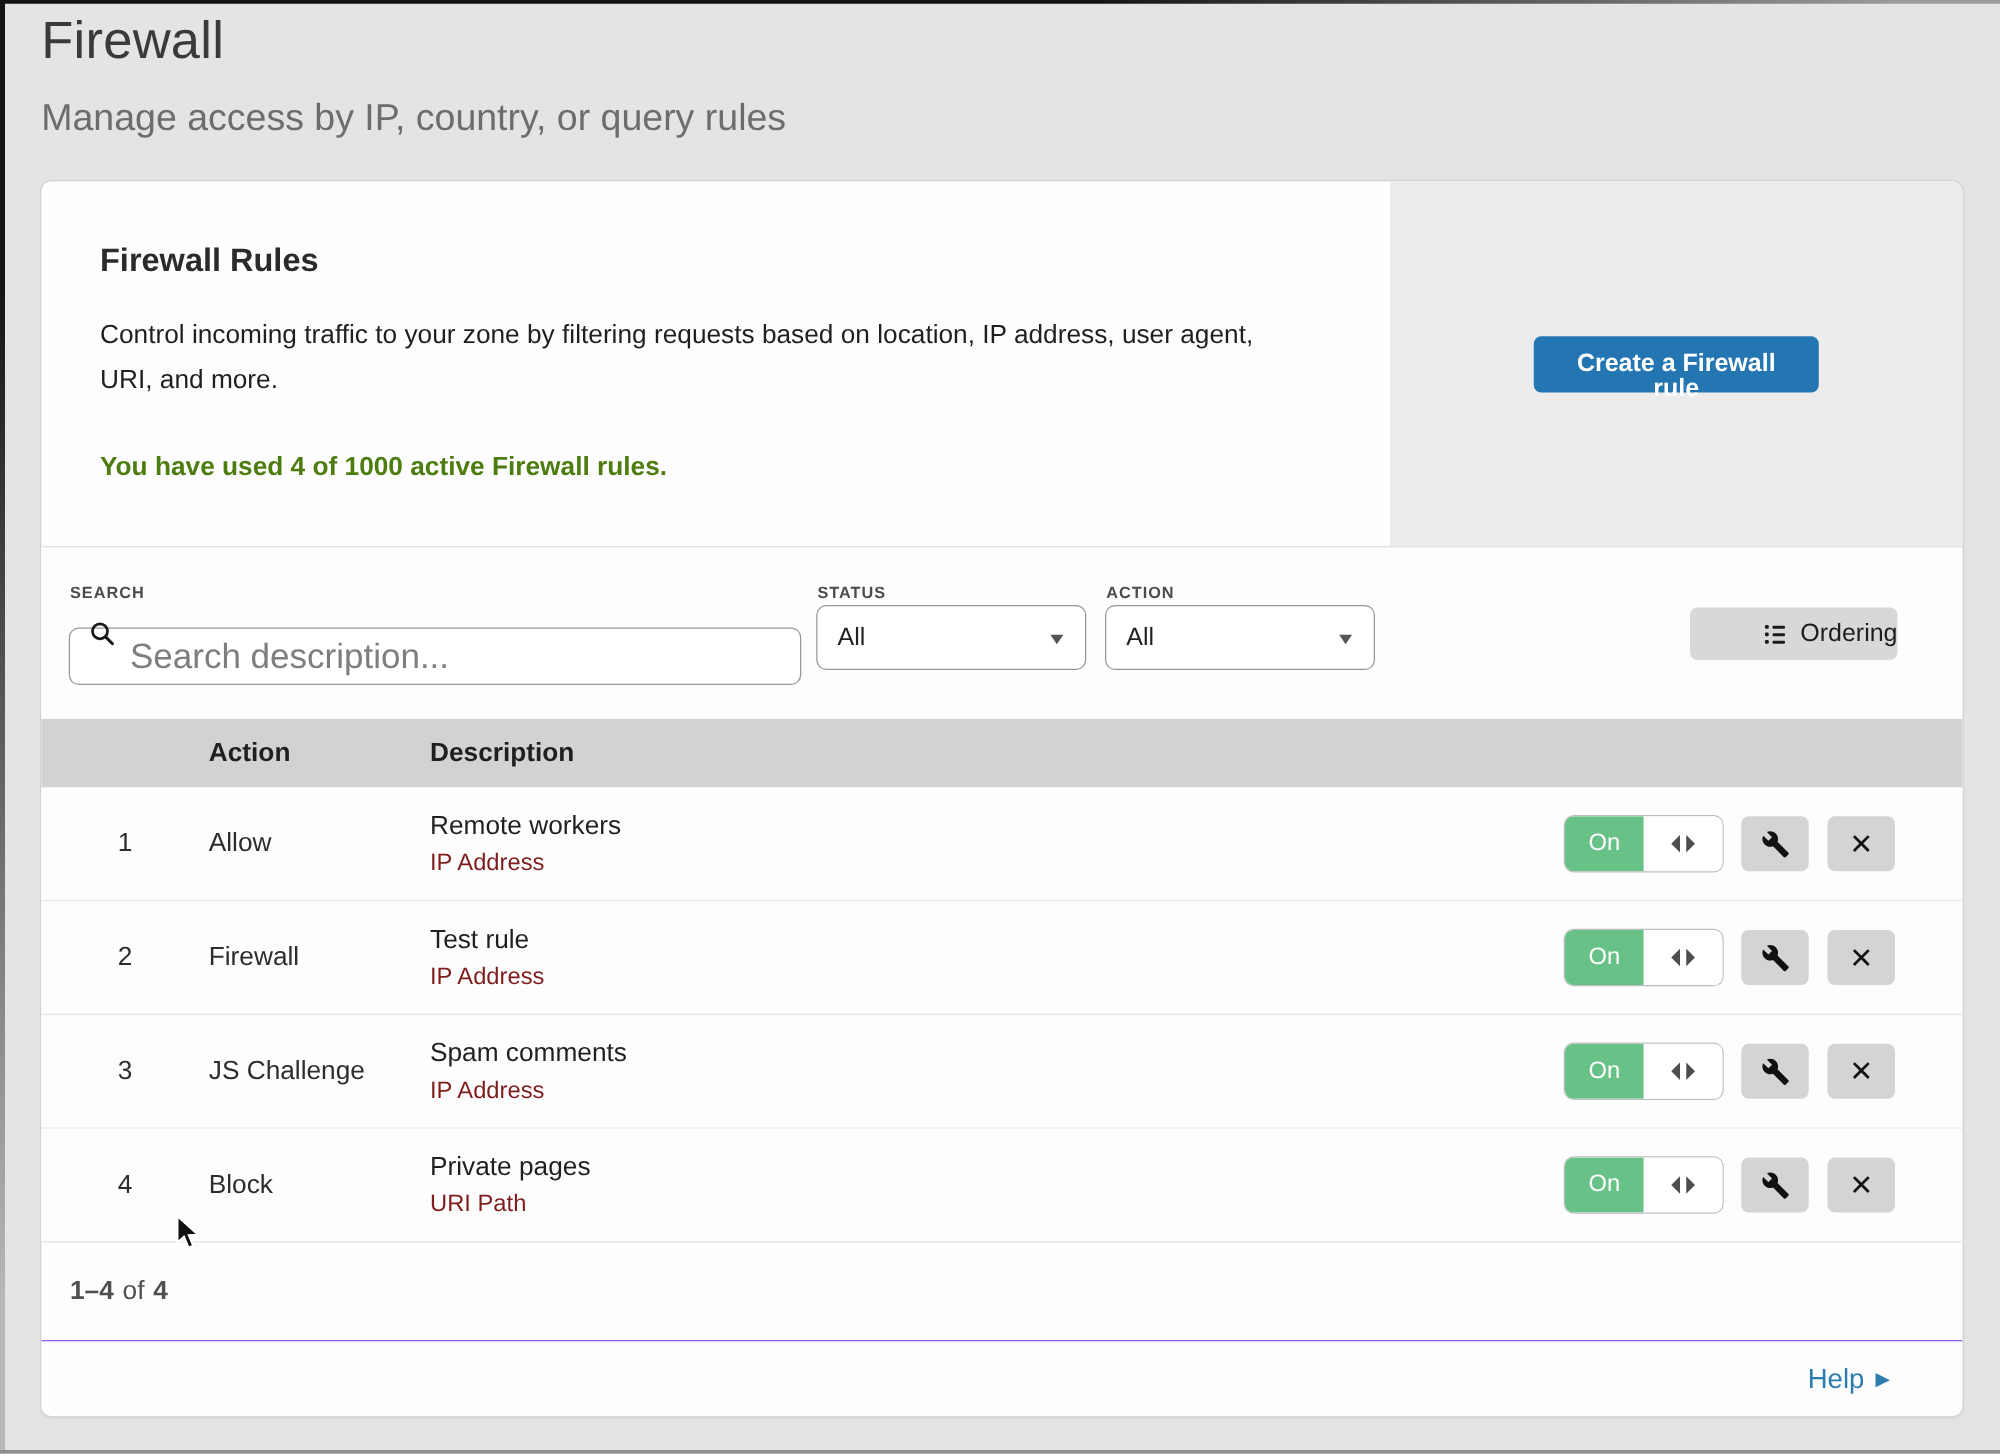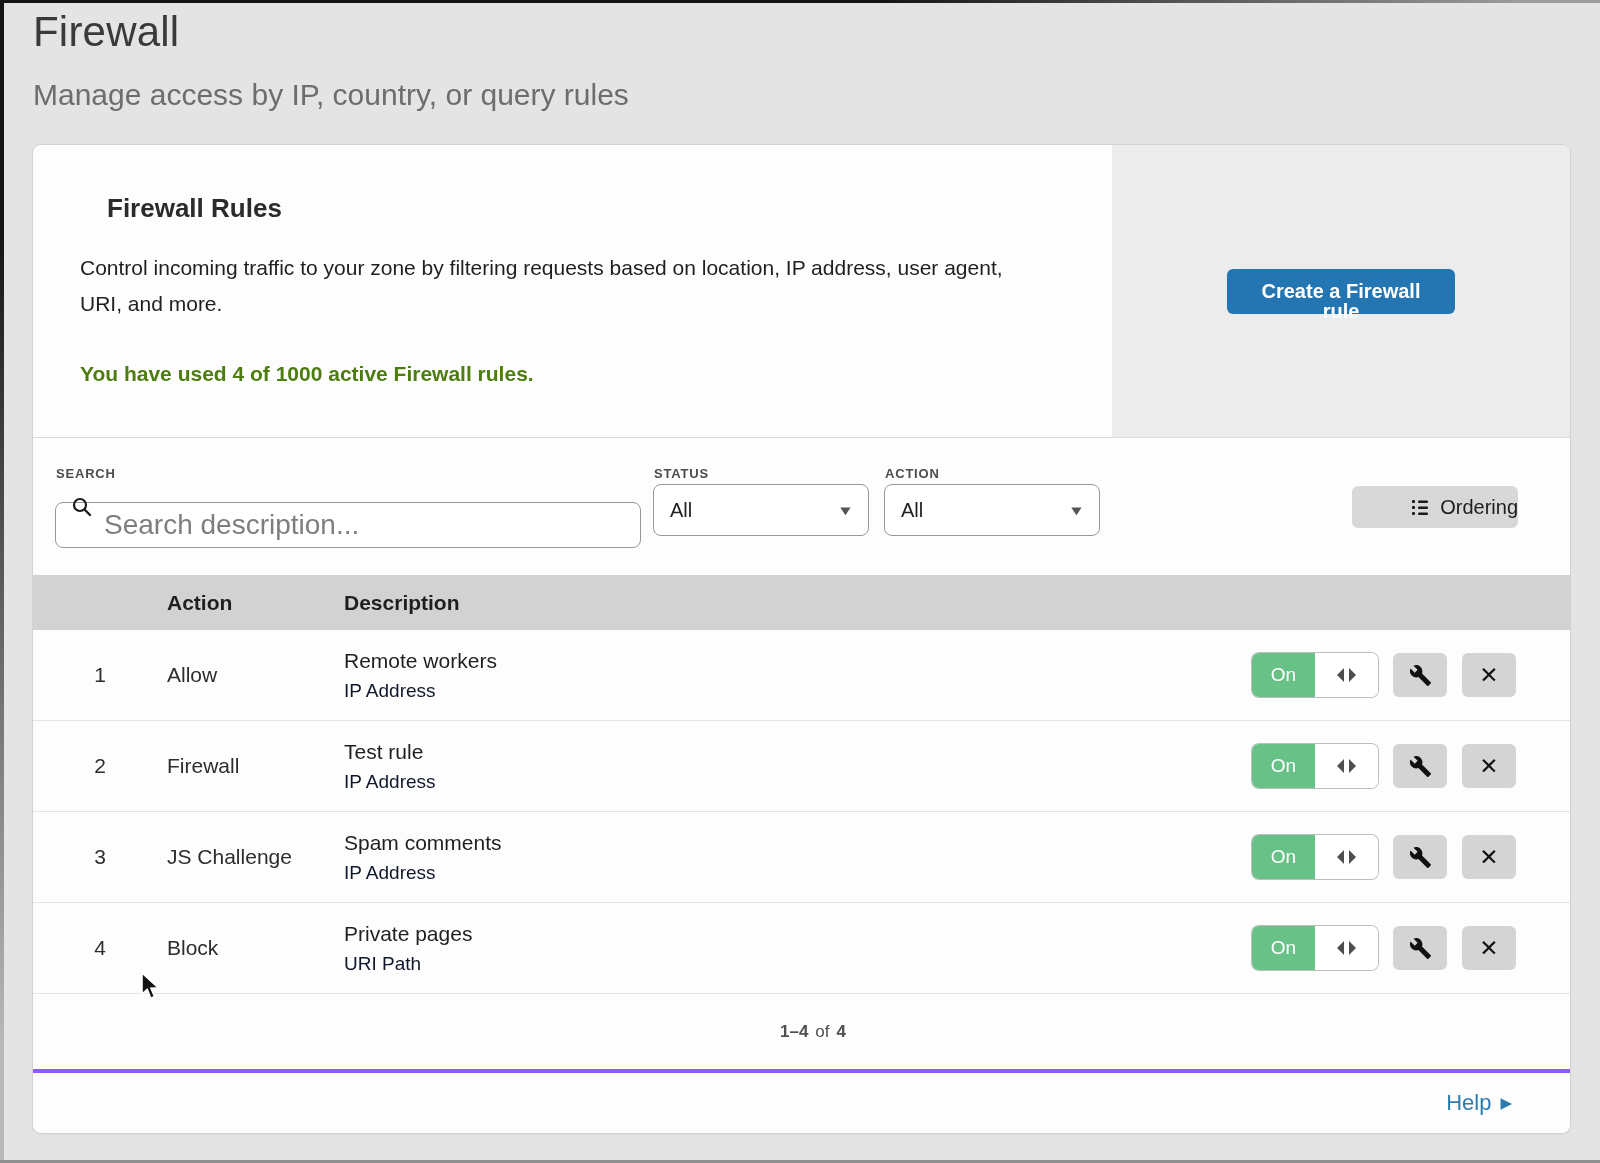--- a/index.html
+++ b/index.html
@@ -24,21 +24,21 @@
   .card {
     position:absolute; left:33px; top:145px; width:1537px; height:988px;
     background:#fdfdfd; border-radius:8px;
     box-shadow: 0 0 0 1px #d2d2d2, 0 1px 3px rgba(0,0,0,0.08);
     overflow:hidden;
   }
 
   
   .card-top { position:relative; height:293px; border-bottom:1px solid #d9d9d9; }
   .intro { position:absolute; left:47px; top:48px; width:1000px; }
-  .intro h2 { font-size:26px; font-weight:700; color:#2b2b2b; margin-bottom:26px;margin-left:27px; }
+  .intro h2 { font-size:26px; font-weight:700; color:#2b2b2b; margin-bottom:26px; }
   .intro .desc { font-size:21px; color:#1f1f1f; line-height:1.72; max-width:945px; }
   .intro .usage { font-size:21px; font-weight:700; color:#4d7c0f; margin-top:40px; }
   .side-panel {
     position:absolute; right:0; top:0; width:458px; height:292px;
     background:#ececec; display:flex; align-items:center; justify-content:center;
   }
   .btn-primary {
     background: var(--accent, #2476b2); color:#fff; border:none; cursor:pointer;
     font-family:inherit; font-size:20px; font-weight:600;
     padding:12px 24px; border-radius:6px; line-height:1;
@@ -82,21 +82,21 @@
   }
   .col-num { width:134px; text-align:center; }
   .col-action { width:177px; }
   .col-desc { flex:1; }
   .row {
     height:91px; display:flex; align-items:center; background:#fdfdfd;
     border-bottom:1px solid #e4e4e4;
     font-size:21px; color:#2d2d2d;
   }
   .col-desc .desc-title { font-size:21px; color:#1f1f1f; margin-bottom:7px; }
-  .col-desc .desc-sub { font-size:19px; color:#0f172a; }
+  .col-desc .desc-sub { font-size:19px; color:#7f1d1d; }
   .controls { display:flex; align-items:center; gap:15px; padding-right:54px; }
   .toggle {
     width:126px; height:44px; border-radius:7px; overflow:hidden;
     display:flex; cursor:pointer; box-shadow:0 0 0 1px #bdbdbd;
     background:#fff;
   }
   .toggle-on {
     width:63px; background: var(--toggle-green, #68c287); color:#fff;
     font-size:19px; display:flex; align-items:center; justify-content:center;
   }
@@ -107,21 +107,21 @@
   .tri-r { width:0; height:0; border:7px solid transparent; border-left-color:#4e4e4e; border-right-width:0; }
   .icon-btn {
     width:54px; height:44px; border:none; border-radius:6px; background:#d4d4d4;
     display:flex; align-items:center; justify-content:center; cursor:pointer;
     font-size:23px; font-weight:700; color:#111; font-family:inherit;
   }
 
   
   .pagination {
     height:79px; display:flex; align-items:center; padding-left:23px;
-    font-size:17px; color:#4f4f4f; border-bottom:4px solid #8b5cf6;justify-content:center;
+    font-size:21px; color:#4f4f4f; border-bottom:1px solid #8b5cf6;
   }
   .pagination .b { font-weight:700; }
   .pagination .mid { margin:0 7px; }
   .help-row { height:59px; display:flex; align-items:center; justify-content:flex-end; padding-right:58px; }
   .help-link {
     color: var(--help-blue, #2c7cb0); font-size:22px; text-decoration:none;
     display:flex; align-items:center; gap:9px; cursor:pointer;
   }
   .help-link .arrow { font-size:15px; }
 

